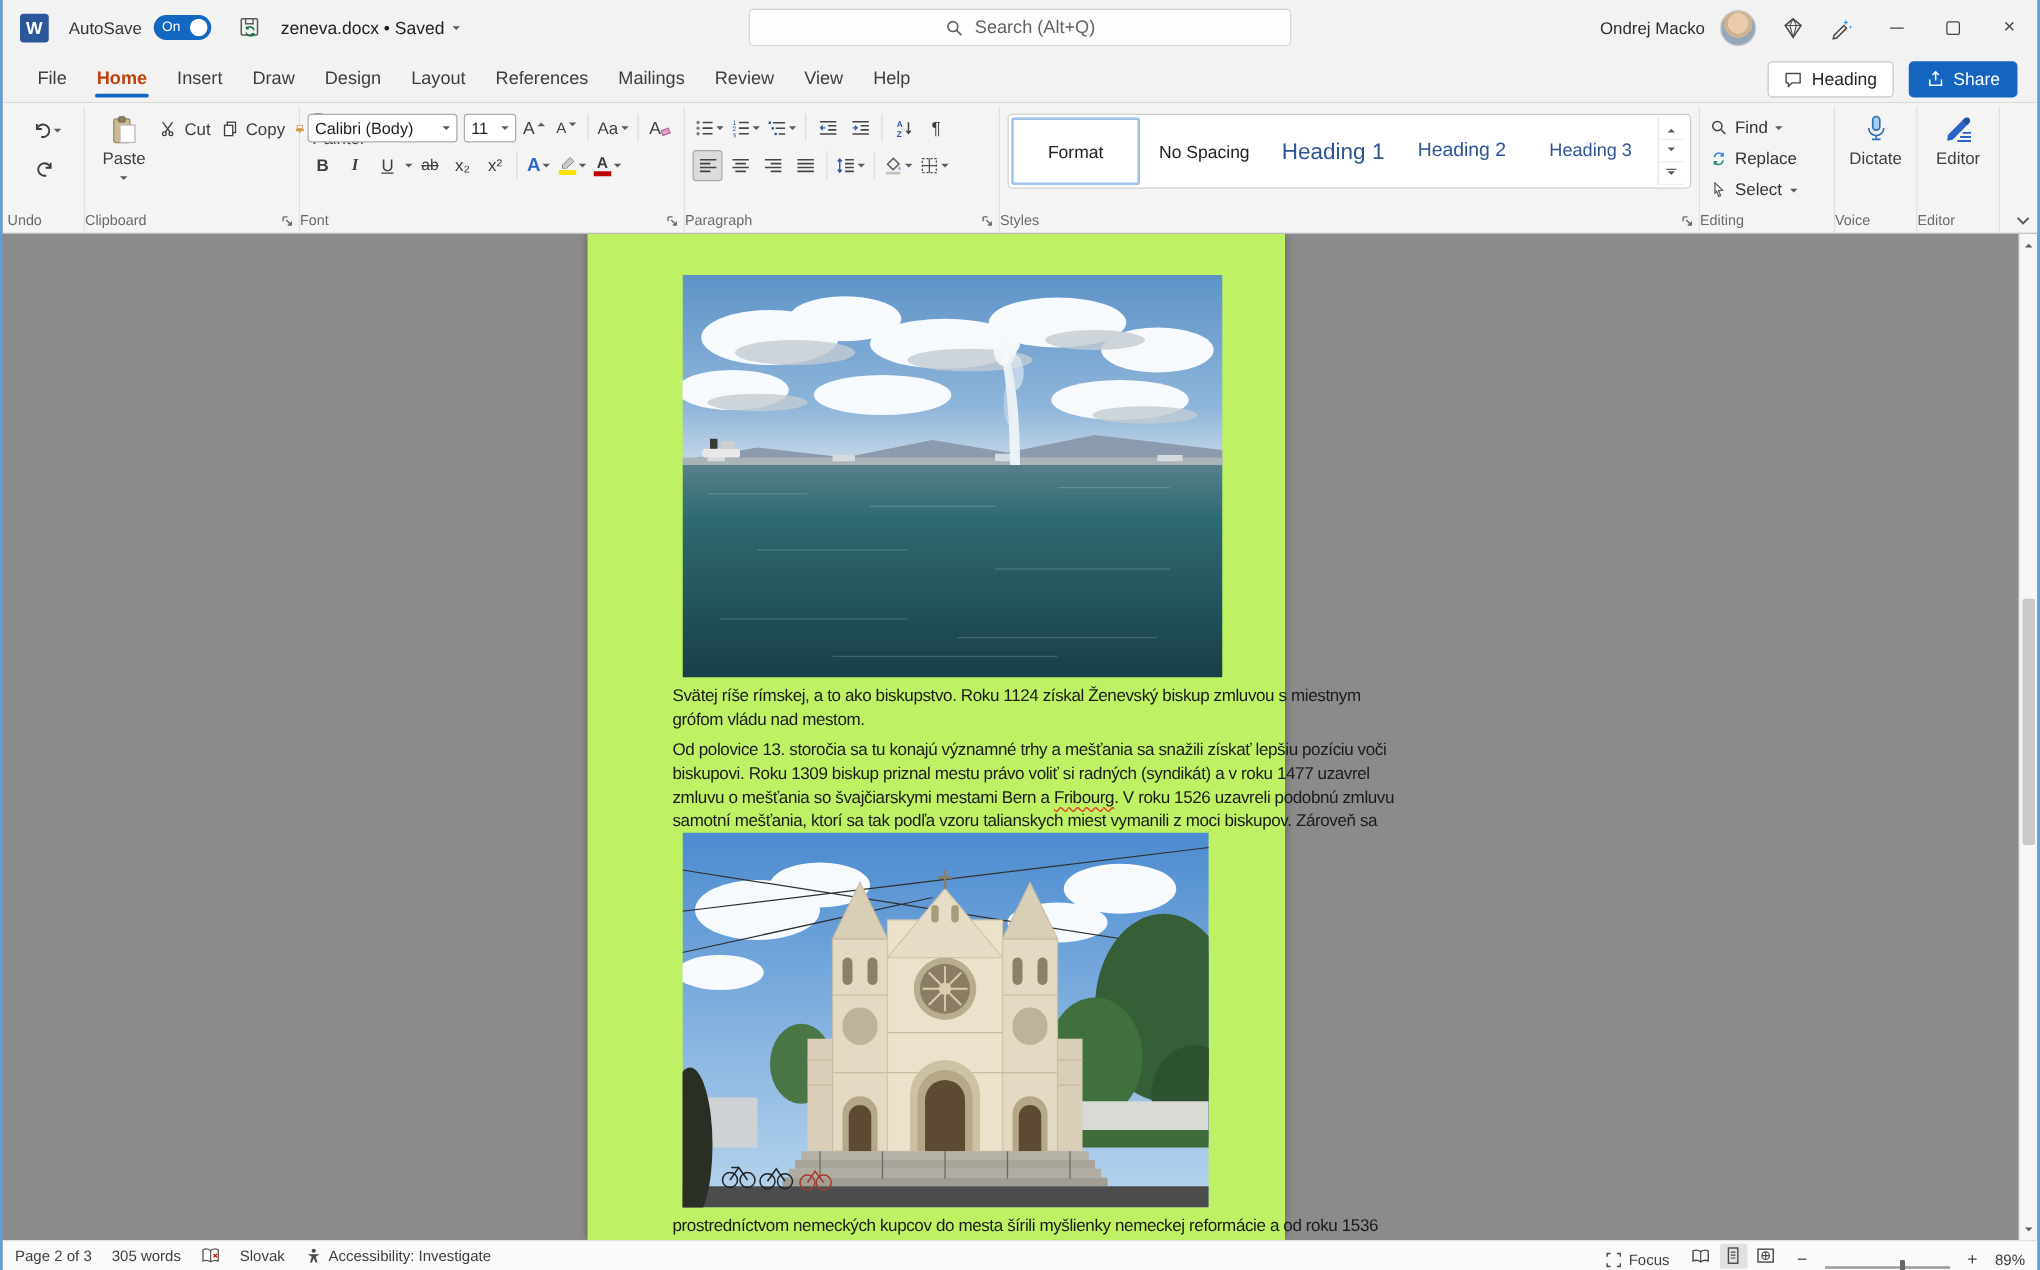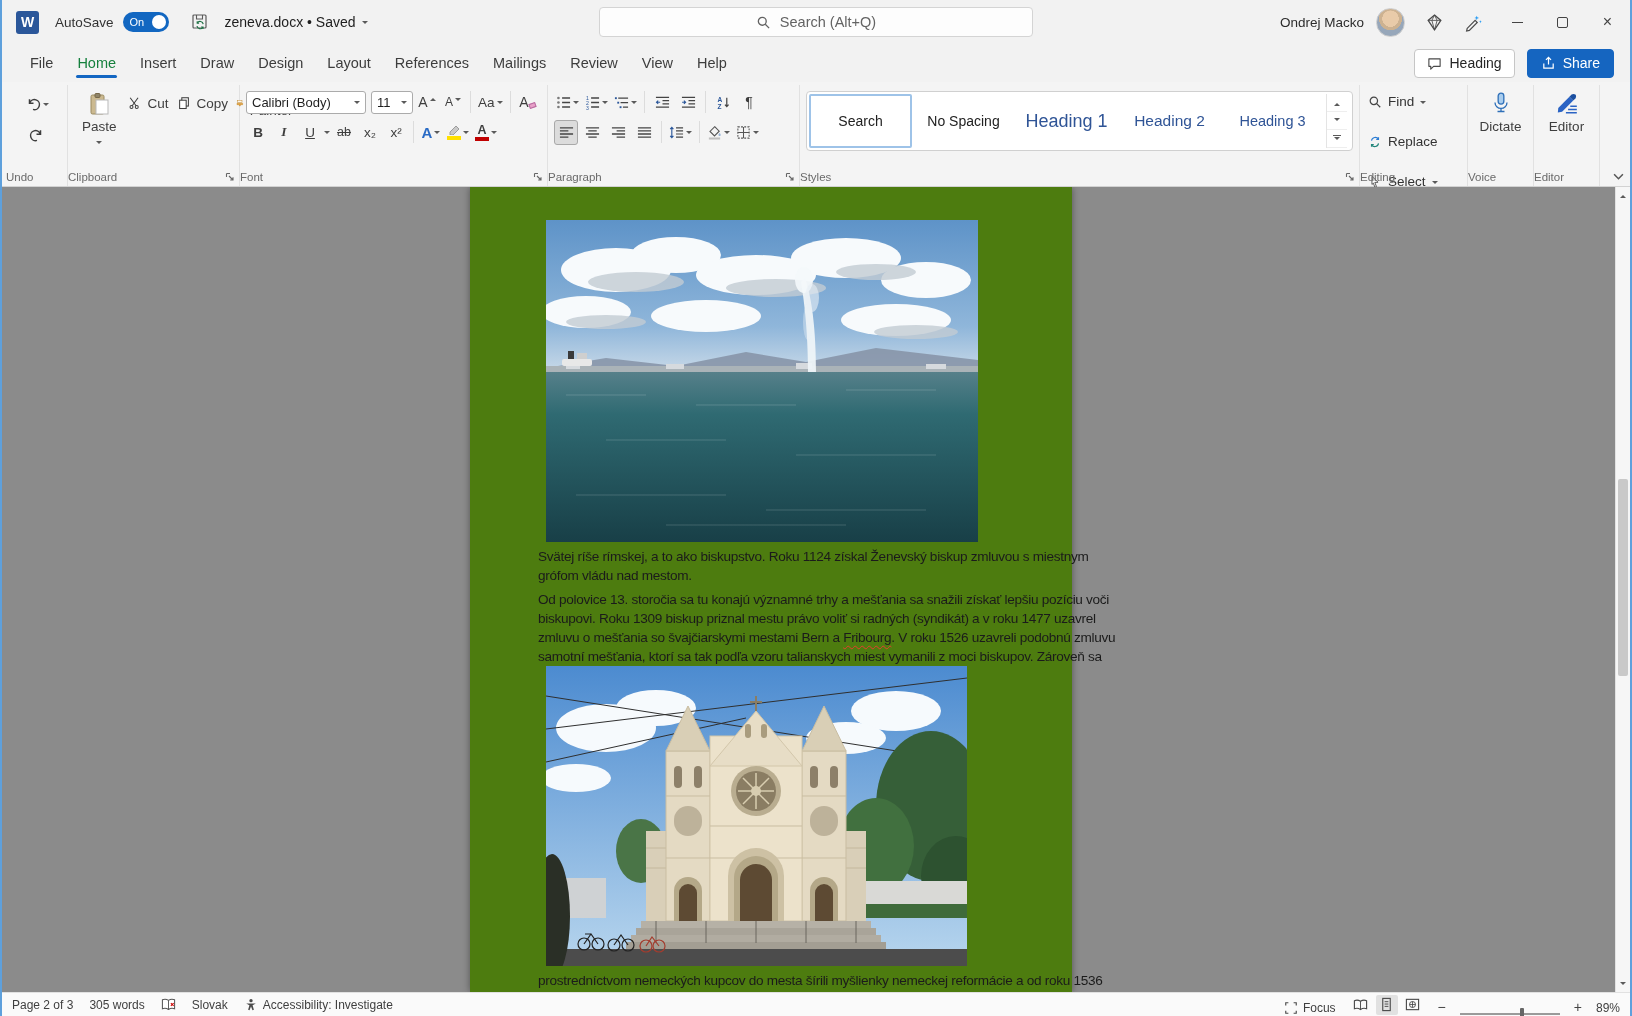--- a/index.html
+++ b/index.html
@@ -30,21 +30,21 @@
   .avatar{width:29px;height:29px;border-radius:50%;border:1px solid #cdcdcd;margin-right:14px;
           background:radial-gradient(circle at 50% 36%,#e9cba9 0 37%,#cdb291 38% 52%,#97a7ba 53% 100%)}
   .win-btn{width:45px;height:44px;display:grid;place-items:center;color:#333}
   .min-glyph{width:11px;height:0;border-top:1.2px solid #444}
   .max-glyph{width:11px;height:11px;border:1.2px solid #444;border-radius:2px}
   .close-glyph{font-size:16px;color:#444}
 
   
   .tabsrow{height:38px;background:#f2f2f2;display:flex;align-items:center;padding:0 16px}
   .tab{padding:9px 12px;font-size:14.5px;color:#3d3d3d;position:relative;cursor:pointer}
-  .tab.active{font-weight:400;color:#15803d}
+  .tab.active{font-weight:700;color:#c2410c}
   .tab.active::after{content:"";position:absolute;left:11px;right:11px;bottom:2px;height:3px;border-radius:2px;background:#1366c2}
   .comments-btn{margin-left:auto;height:29px;border:1px solid #c6c6c6;background:#fff;border-radius:4px;
                 display:flex;align-items:center;gap:7px;padding:0 12px;font-size:14px;color:#252525;cursor:pointer}
   .share-btn{height:29px;background:#1565c0;border:1px solid #1565c0;border-radius:4px;margin-left:12px;
              display:flex;align-items:center;gap:7px;padding:0 13px;font-size:14px;color:#fff;cursor:pointer}
 
   
   .ribbon{height:105px;background:#f4f4f4;border-bottom:1px solid #d2d2d2;display:flex;padding:3px 4px 0}
   .rgroup{position:relative;border-right:1px solid #e1e1e1;padding:3px 6px 20px;flex:none}
   .rgroup.last{border-right:none}
@@ -82,21 +82,21 @@
   .scrollstack{width:21px;border-left:1px solid #e4e4e4;display:flex;flex-direction:column;margin-left:2px}
   .scrollstack>div{flex:1;display:grid;place-items:center;cursor:pointer;border-bottom:1px solid #eee}
   .exp-line{width:8px;border-top:1.4px solid #5a5a5a;margin-bottom:1px}
 
   .erow{display:flex;align-items:center;gap:6px;height:21px;font-size:13.5px;color:#333;cursor:pointer;padding:0 2px}
   .vbig{display:flex;flex-direction:column;align-items:center;gap:4px;padding:3px 10px;font-size:13.5px;color:#3e3e3e;cursor:pointer}
   .collapse-chev{position:absolute;right:10px;bottom:6px;color:#555;cursor:pointer}
 
   
   .docarea{position:absolute;top:187px;bottom:24px;left:0;right:0;background:#8b8b8b;overflow:hidden}
-  .page{position:absolute;left:468px;top:0;bottom:0;width:602px;background:#4d7c0f;box-shadow:0 0 7px rgba(0,0,0,.4)}
+  .page{position:absolute;left:468px;top:0;bottom:0;width:558px;background:#bef264;box-shadow:0 0 7px rgba(0,0,0,.4)}
   .photo1{position:absolute;left:76px;top:33px;width:432px;height:322px}
   .photo2{position:absolute;left:76px;top:479px;width:421px;height:300px}
   .tline{position:absolute;left:68px;white-space:nowrap;font-size:13.6px;letter-spacing:-0.3px;color:#1b1b1b}
   .misspell{text-decoration:underline wavy #e43d2c 1px;text-underline-offset:2.5px}
 
   
   .vscroll{position:absolute;right:0;top:0;bottom:0;width:15px;background:#f6f6f6;border-left:1px solid #e2e2e2}
   .vthumb{position:absolute;left:2px;right:2px;top:292px;height:197px;background:#c9c9c9;border-radius:2px;cursor:pointer}
   .varrow{position:absolute;left:0;right:0;height:15px;display:grid;place-items:center;color:#666;cursor:pointer}
 
@@ -574,21 +574,21 @@
     <div class="launcher">
         <svg width="10" height="10">
           <use href="#s-launcher"></use>
         </svg>
       </div>
   </div>
 
   <div class="rgroup" style="width:560px">
     <div style="display:flex">
       <div class="stylebox" style="flex:1">
-        <div class="styleitem selected">Search</div>
+        <div class="styleitem selected">Format</div>
         <div class="styleitem">No Spacing</div>
         <div class="styleitem st-h1">Heading 1</div>
         <div class="styleitem st-h2">Heading 2</div>
         <div class="styleitem st-h3">Heading 3</div>
         <div class="scrollstack">
           <div>
               <span class="car-up" style="margin:0"></span>
             </div>
           <div>
               <span class="car" style="margin:0"></span>
@@ -604,21 +604,21 @@
     </div>
     <div class="rlabel">Styles</div>
     <div class="launcher">
         <svg width="10" height="10">
           <use href="#s-launcher"></use>
         </svg>
       </div>
   </div>
 
   <div class="rgroup" style="width:108px">
-    <div style="display:flex;flex-direction:column;gap:19px;padding-top:3px">
+    <div style="display:flex;flex-direction:column;gap:4px;padding-top:3px">
       <div class="erow">
         <svg width="14" height="14" style="color:#444">
             <use href="#s-search"></use>
           </svg>
         <span>Find</span>
           <span class="car"></span>
       </div>
       <div class="erow">
         <svg width="14" height="14">
             <use href="#s-replace"></use>

